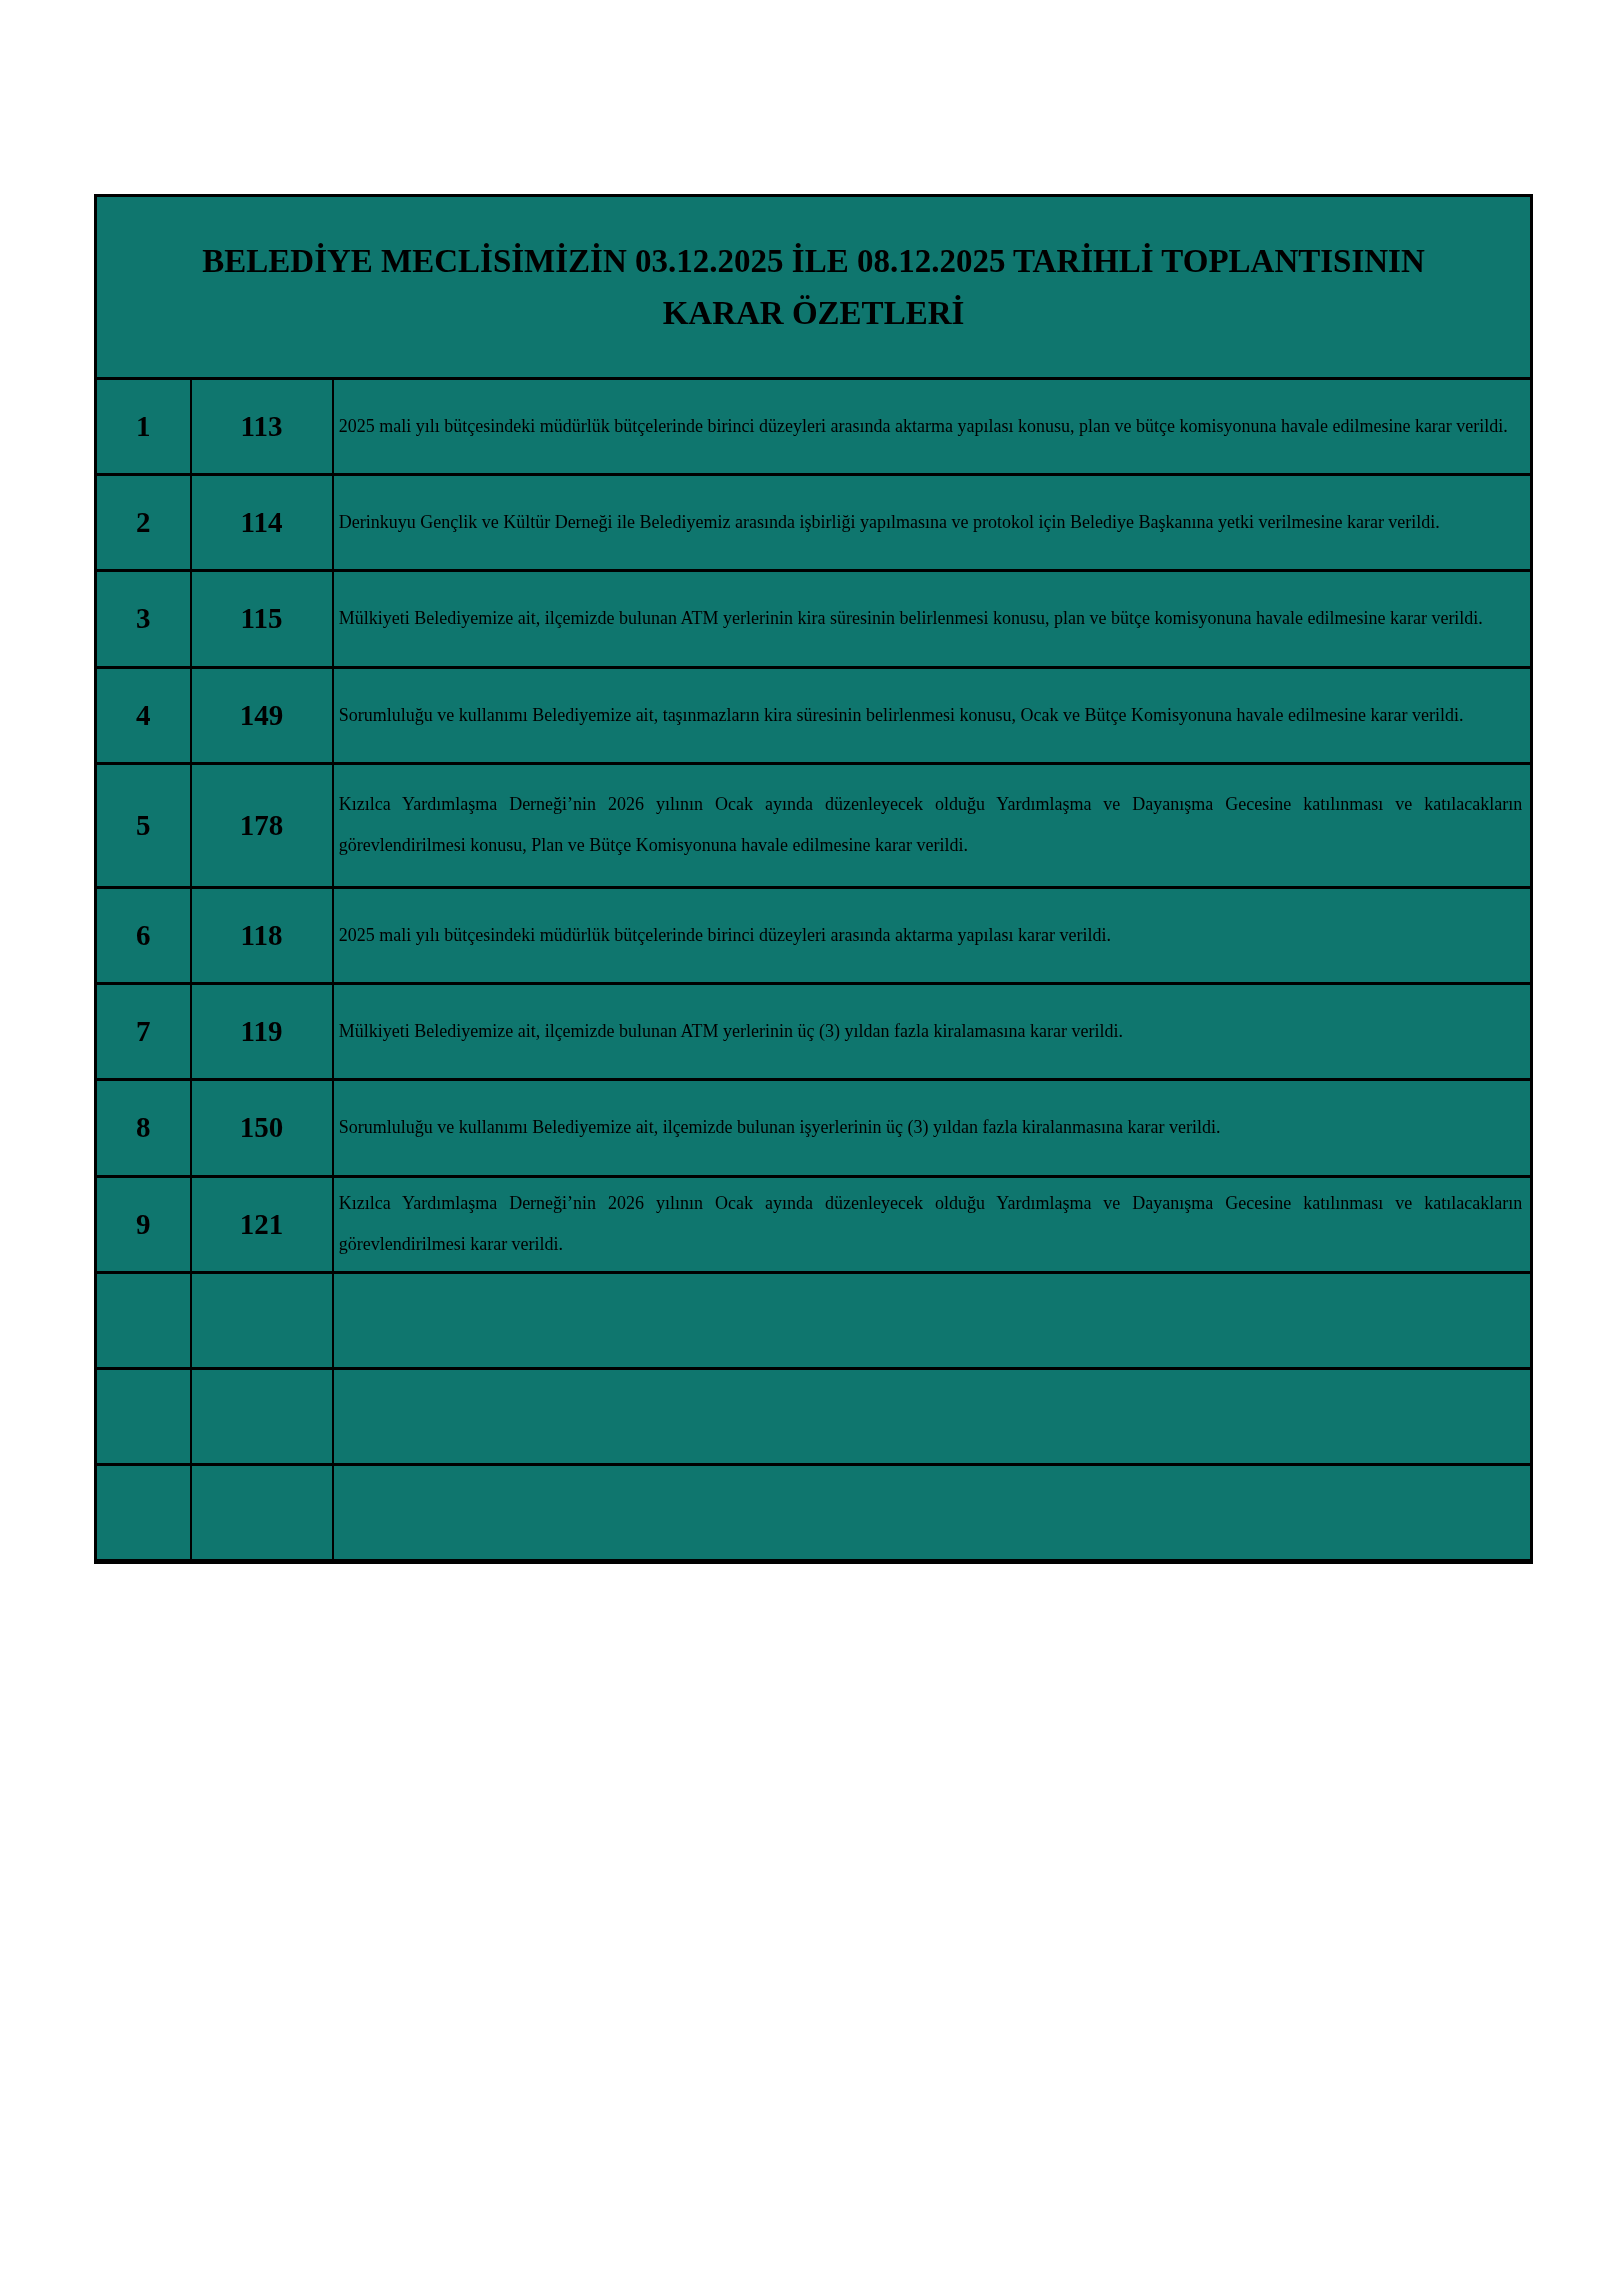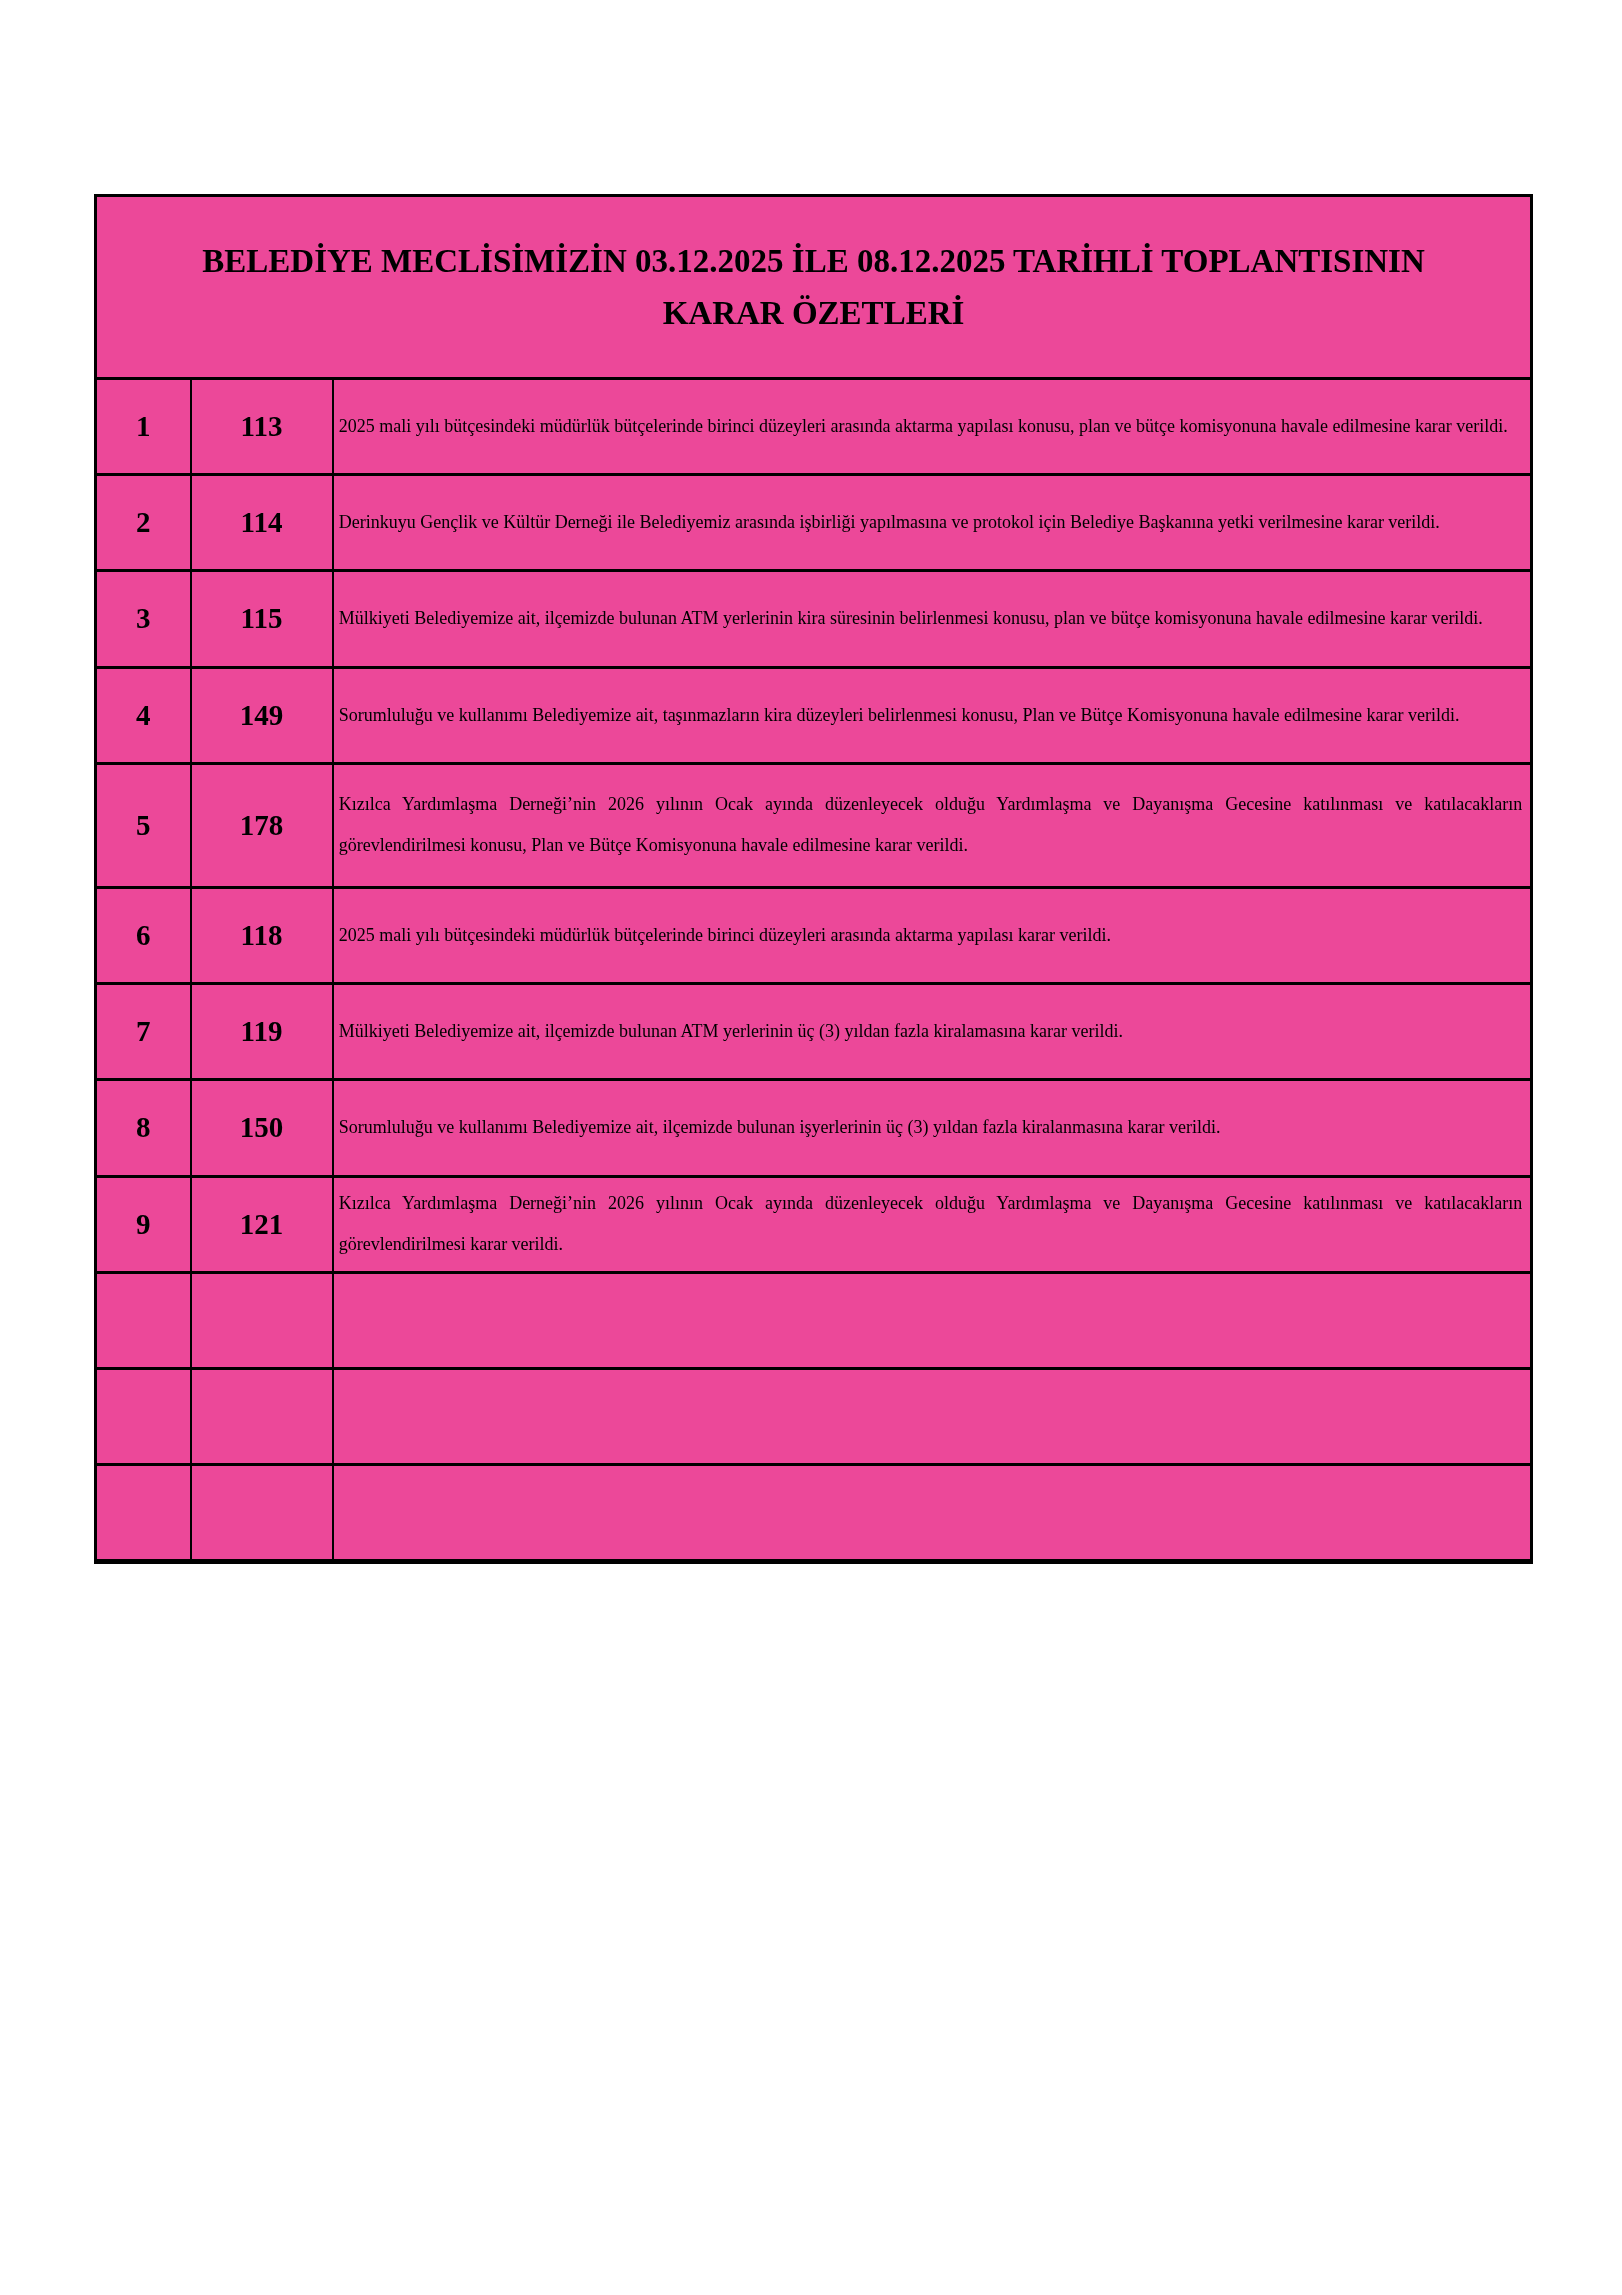--- a/index.html
+++ b/index.html
@@ -14,21 +14,21 @@
   }
   table.decisions {
     position: absolute;
     left: 94px;
     top: 194px;
     width: 1436px;
     border-collapse: collapse;
     table-layout: fixed;
     border: 3.3px solid #000;
     border-bottom-width: 5.9px;
-    background: #ec4899;
+    background: #0f766e;
   }
   table.decisions td {
     border: 2px solid #000;
     border-top-width: 3.3px;
     border-bottom-width: 3.3px;
     overflow: hidden;
     word-wrap: break-word;
   }
   col.c-sno { width: 95px; }
   col.c-kno { width: 142px; }
@@ -98,21 +98,21 @@
         <td class="cell-ozet">Derinkuyu Gençlik ve Kültür Derneği ile Belediyemiz arasında işbirliği yapılmasına ve protokol için Belediye Başkanına yetki verilmesine karar verildi.</td>
       </tr>
       <tr class="data-row">
         <td class="cell-num">3</td>
         <td class="cell-num">115</td>
         <td class="cell-ozet">Mülkiyeti Belediyemize ait, ilçemizde bulunan ATM yerlerinin kira süresinin belirlenmesi konusu, plan ve bütçe komisyonuna havale edilmesine karar verildi.</td>
       </tr>
       <tr class="data-row">
         <td class="cell-num">4</td>
         <td class="cell-num">149</td>
-        <td class="cell-ozet">Sorumluluğu ve kullanımı Belediyemize ait, taşınmazların kira düzeyleri belirlenmesi konusu, Plan ve Bütçe Komisyonuna havale edilmesine karar verildi.</td>
+        <td class="cell-ozet">Sorumluluğu ve kullanımı Belediyemize ait, taşınmazların kira süresinin belirlenmesi konusu, Ocak ve Bütçe Komisyonuna havale edilmesine karar verildi.</td>
       </tr>
       <tr class="data-row tall">
         <td class="cell-num">5</td>
         <td class="cell-num">178</td>
         <td class="cell-ozet">Kızılca Yardımlaşma Derneği’nin 2026 yılının Ocak ayında düzenleyecek olduğu Yardımlaşma ve Dayanışma Gecesine katılınması ve katılacakların görevlendirilmesi konusu, Plan ve Bütçe Komisyonuna havale edilmesine karar verildi.</td>
       </tr>
       <tr class="data-row">
         <td class="cell-num">6</td>
         <td class="cell-num">118</td>
         <td class="cell-ozet">2025 mali yılı bütçesindeki müdürlük bütçelerinde birinci düzeyleri arasında aktarma yapılası karar verildi.</td>

